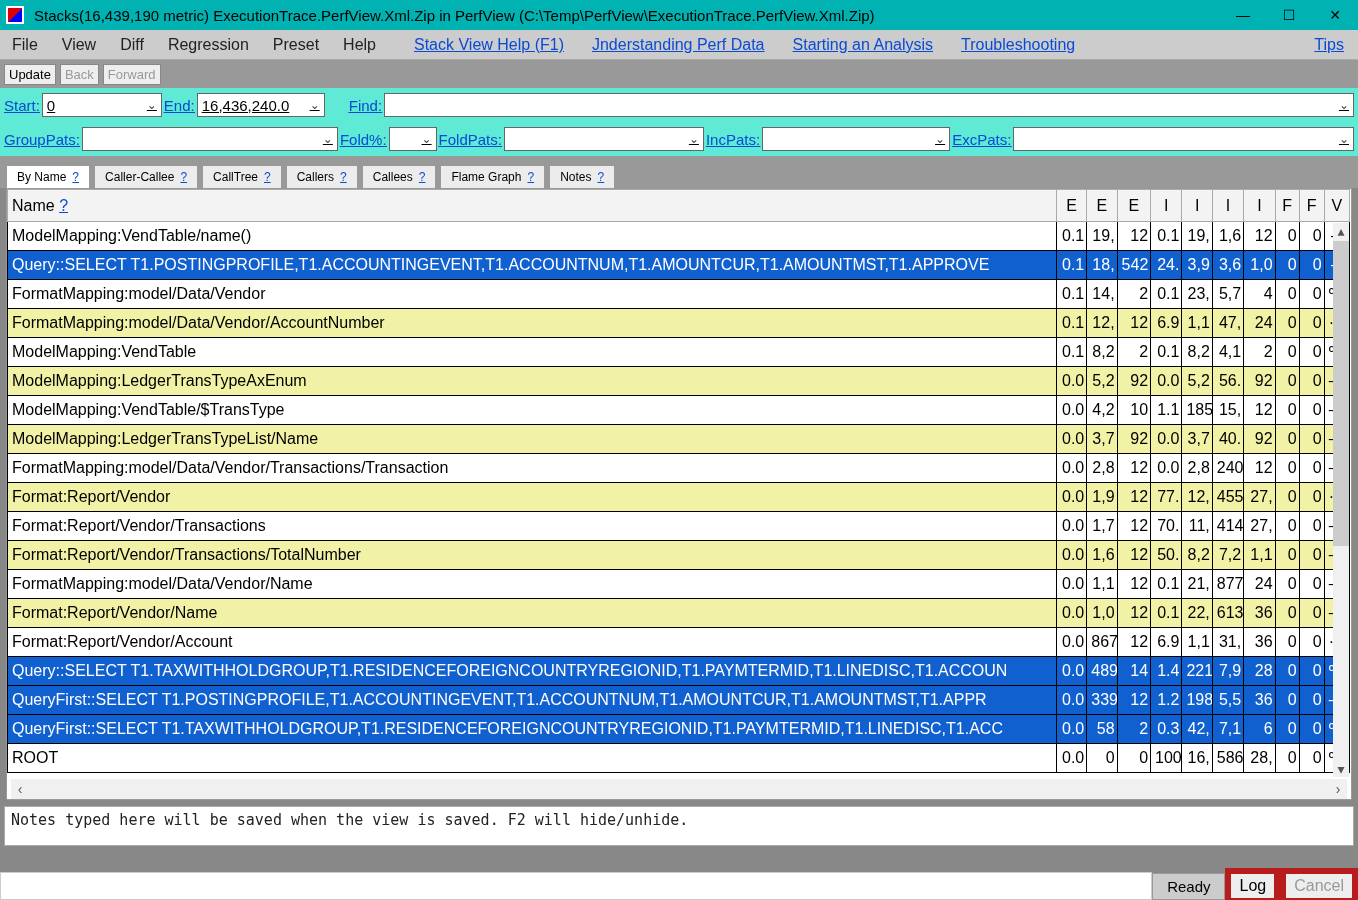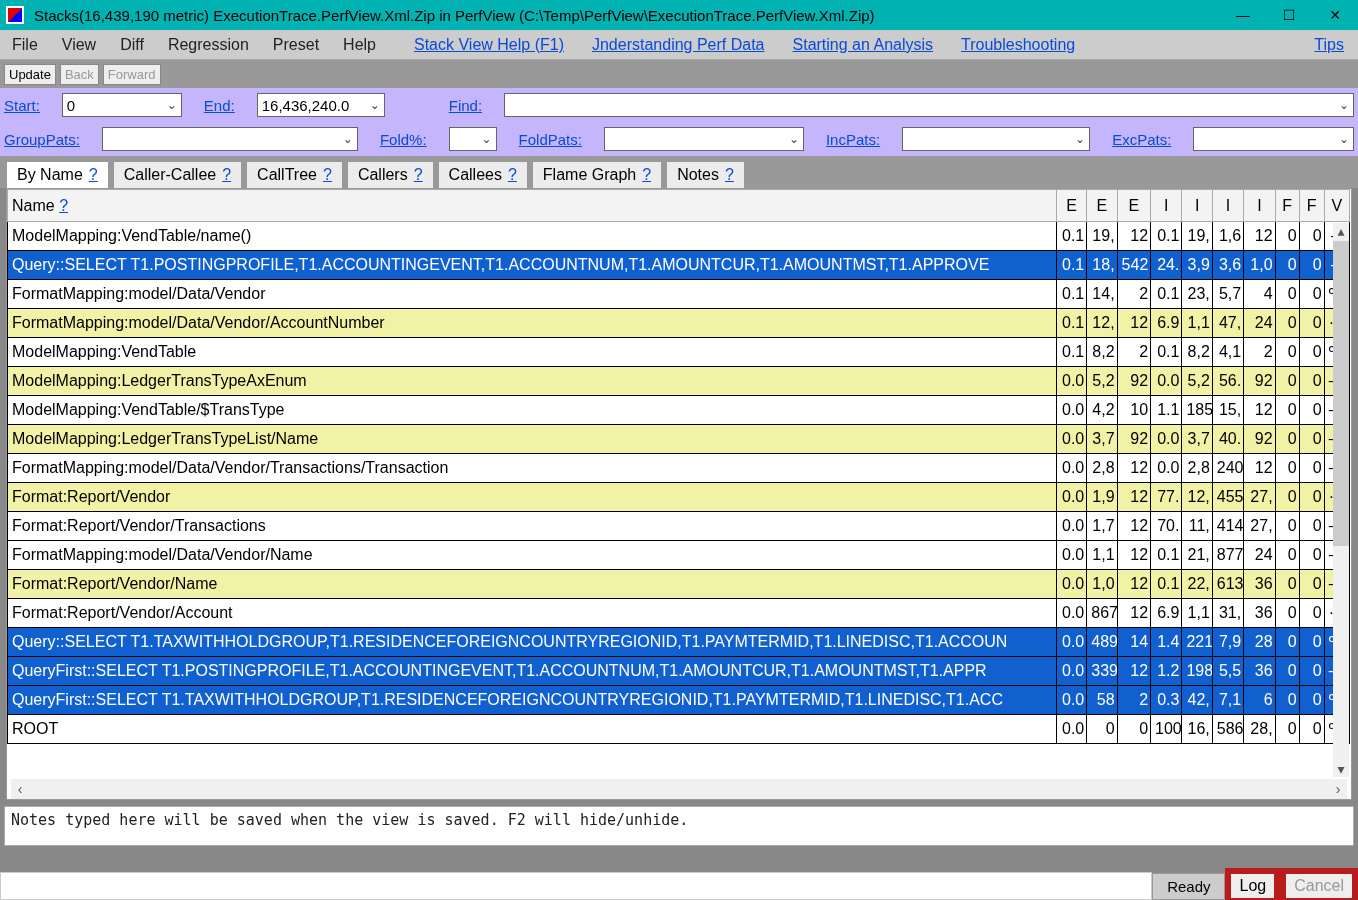--- a/index.html
+++ b/index.html
@@ -17,28 +17,28 @@
   .menubar .mitem { padding: 4px 12px; font-size: 16px; color:#222; }
   .menubar .mlink { color:#0a4bd4; text-decoration: underline; padding:4px 14px; font-size:16px; }
 
   
   .toolbar1 { background:#999999; height:28px; display:flex; align-items:center; gap:4px; padding:0 4px; font-size:14px; color:#000;}
   .toolbar1 .tbtn { background:#eee; border:1px solid #888; padding:2px 4px; font-size:13px;}
   .toolbar1 .tbtn.disabled { color:#999; }
   .toolbar1 .totals { flex:1; white-space:nowrap; overflow:hidden; font-size:15px; padding-left:6px;}
 
   
-  .filterrow { background:#c4b5fd; height:34px; display:flex; align-items:center; gap:22px; padding:0 4px; font-size:15px;}
+  .filterrow { background:#5eead4; height:34px; display:flex; align-items:center; gap:2px; padding:0 4px; font-size:15px;text-decoration:underline;}
   .filterrow .flabel { color:#0a4bd4; text-decoration: underline;}
   .filterrow .fbox { background:#fff; border:1px solid #666; height:24px; display:flex; align-items:center; padding:0 4px;}
   .filterrow .fbox .dd { margin-left:auto; font-size:12px; color:#444;}
 
   
   .tabbar { background:#999999; height:32px; display:flex; align-items:flex-end; padding:0 6px; gap:4px; }
-  .tabbar .tab { background:#ececec; border:1px solid #999; border-bottom:none; padding:4px 10px 4px 10px; font-size:16px; display:flex; align-items:center; gap:4px;}
+  .tabbar .tab { background:#ececec; border:1px solid #999; border-bottom:none; padding:4px 10px 4px 10px; font-size:12px; display:flex; align-items:center; gap:4px;}
   .tabbar .tab.active { background:#fff; }
   .tabbar .tab .q { color:#0a4bd4; text-decoration: underline; margin-left:2px;}
 
   
   .tablewrap { background:#fff; border:1px solid #999; margin:0 6px; height: 612px; overflow:hidden; position:relative;}
   .datatable { border-collapse: collapse; width: 1343px; table-layout: fixed; font-size:16px;}
   .datatable th, .datatable td { border:1px solid #000; border-top:none; height:29px; padding:2px 4px; overflow:hidden; white-space:nowrap; text-overflow: clip; }
   .datatable thead th { background:#f3f3f3; border:1px solid #aaa; font-weight:normal; text-align:left; position:relative; height:32px;}
   .datatable thead th.num { text-align:center; }
   .datatable tbody td.num { text-align:right; padding-right:2px;}
@@ -340,20 +340,33 @@
           <td class="num">1,7</td>
           <td class="num">12</td>
           <td class="num">70.</td>
           <td class="num">11,</td>
           <td class="num">414</td>
           <td class="num">27,</td>
           <td class="num">0</td>
           <td class="num">0</td>
           <td class="num">—º</td>
         </tr>
+        <tr class="row-alt">
+          <td>Format:Report/Vendor/Transactions/TotalNumber</td>
+          <td class="num">0.0</td>
+          <td class="num">1,6</td>
+          <td class="num">12</td>
+          <td class="num">50.</td>
+          <td class="num">8,2</td>
+          <td class="num">7,2</td>
+          <td class="num">1,1</td>
+          <td class="num">0</td>
+          <td class="num">0</td>
+          <td class="num">—º</td>
+        </tr>
         <tr>
           <td>FormatMapping:model/Data/Vendor/Name</td>
           <td class="num">0.0</td>
           <td class="num">1,1</td>
           <td class="num">12</td>
           <td class="num">0.1</td>
           <td class="num">21,</td>
           <td class="num">877</td>
           <td class="num">24</td>
           <td class="num">0</td>

